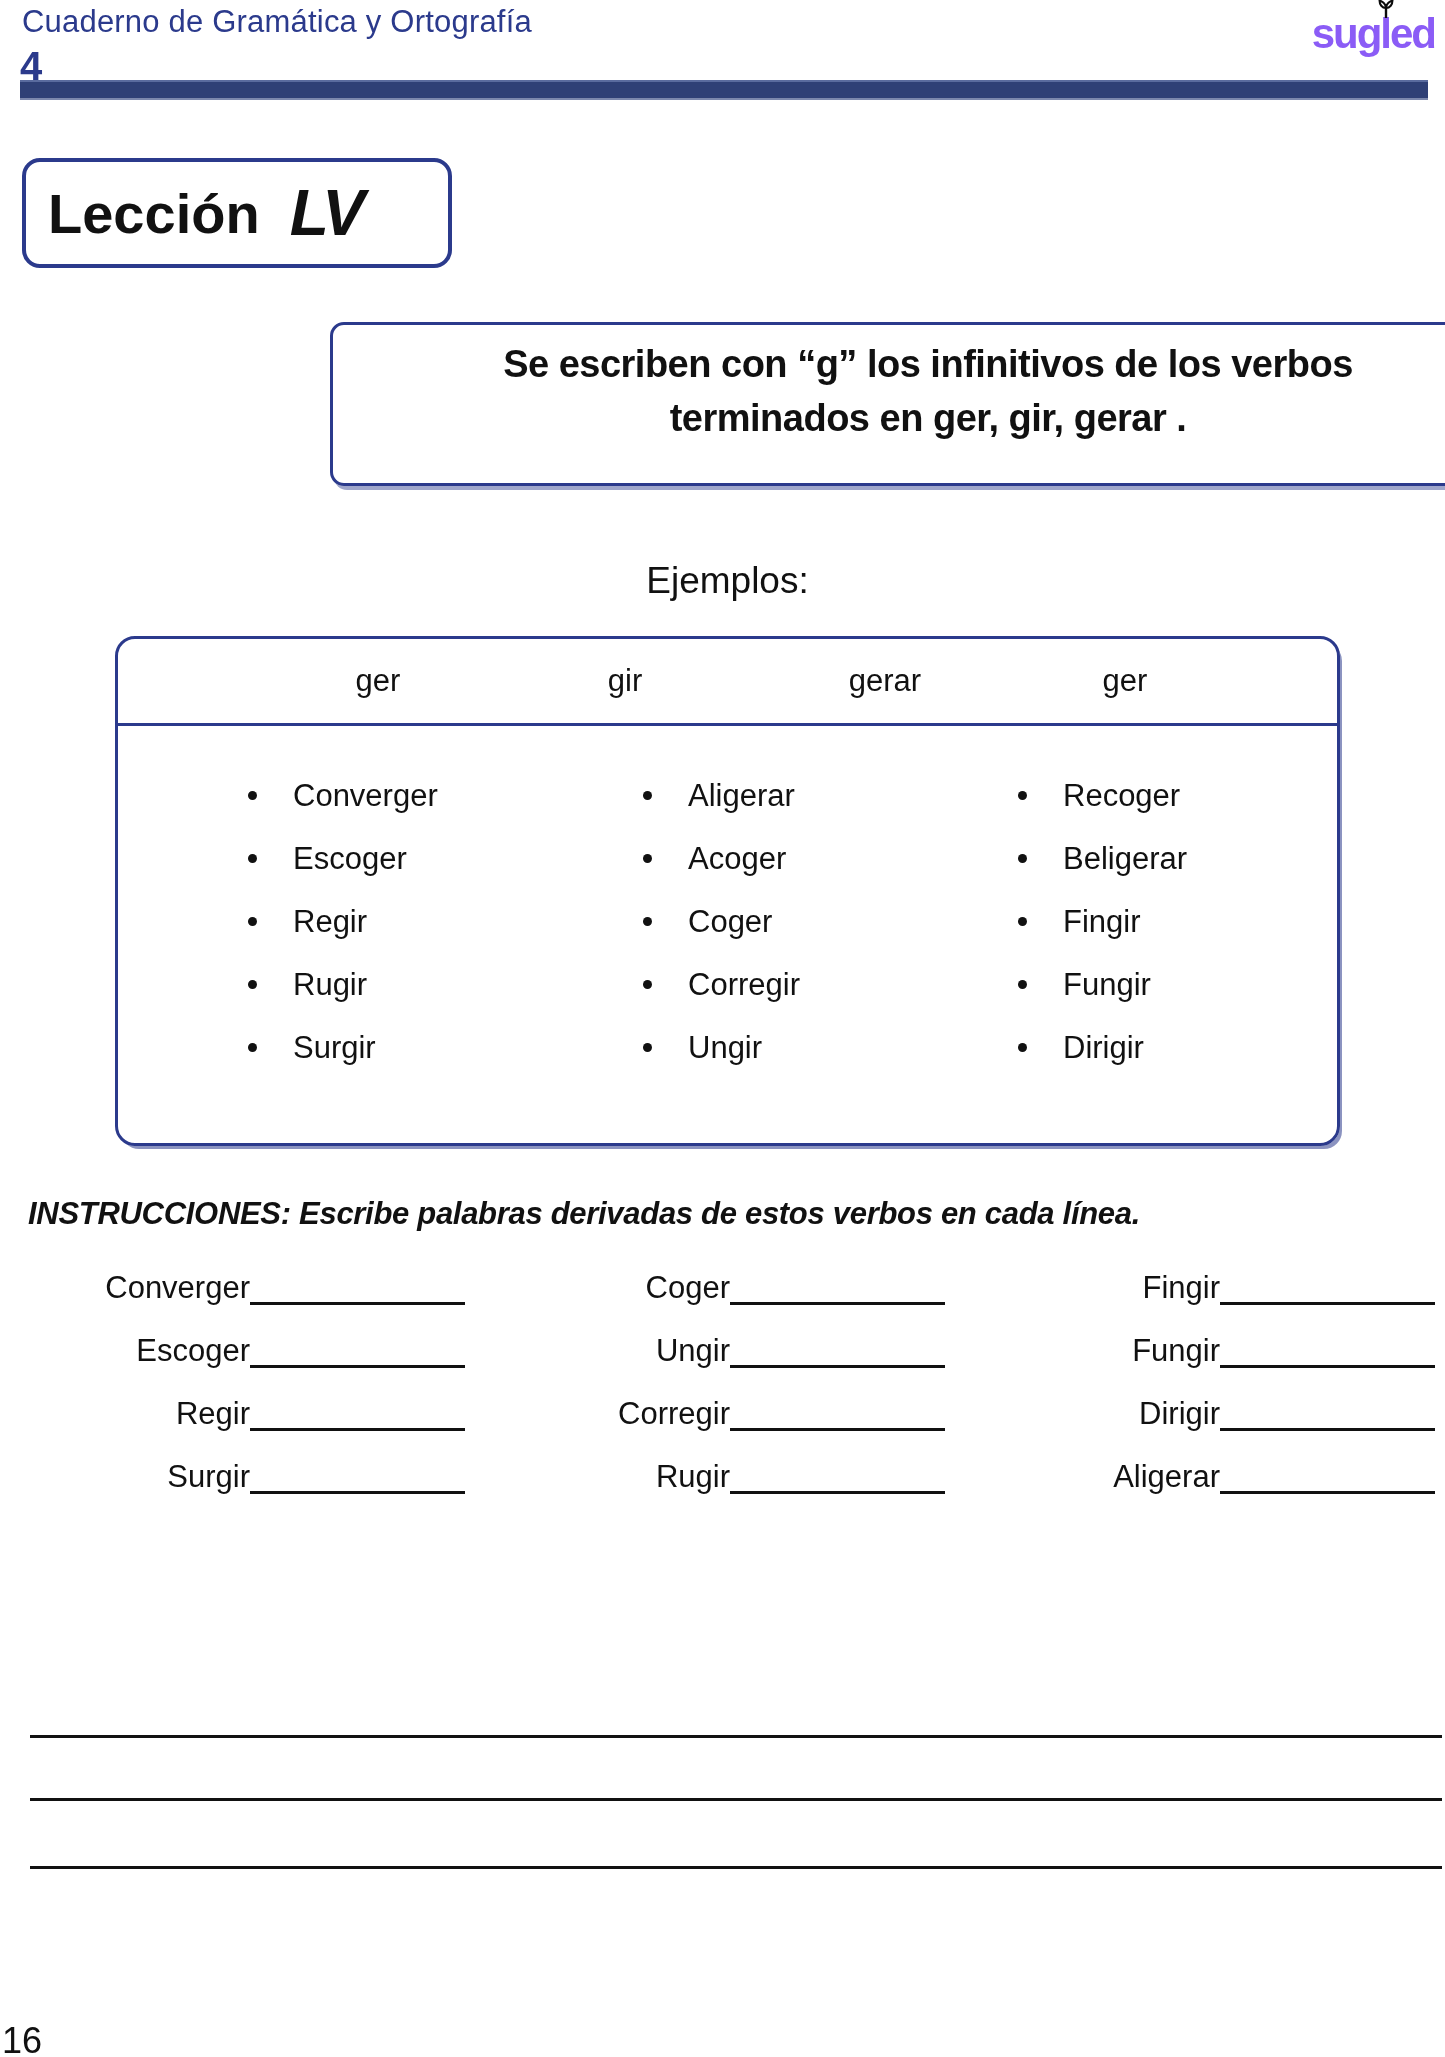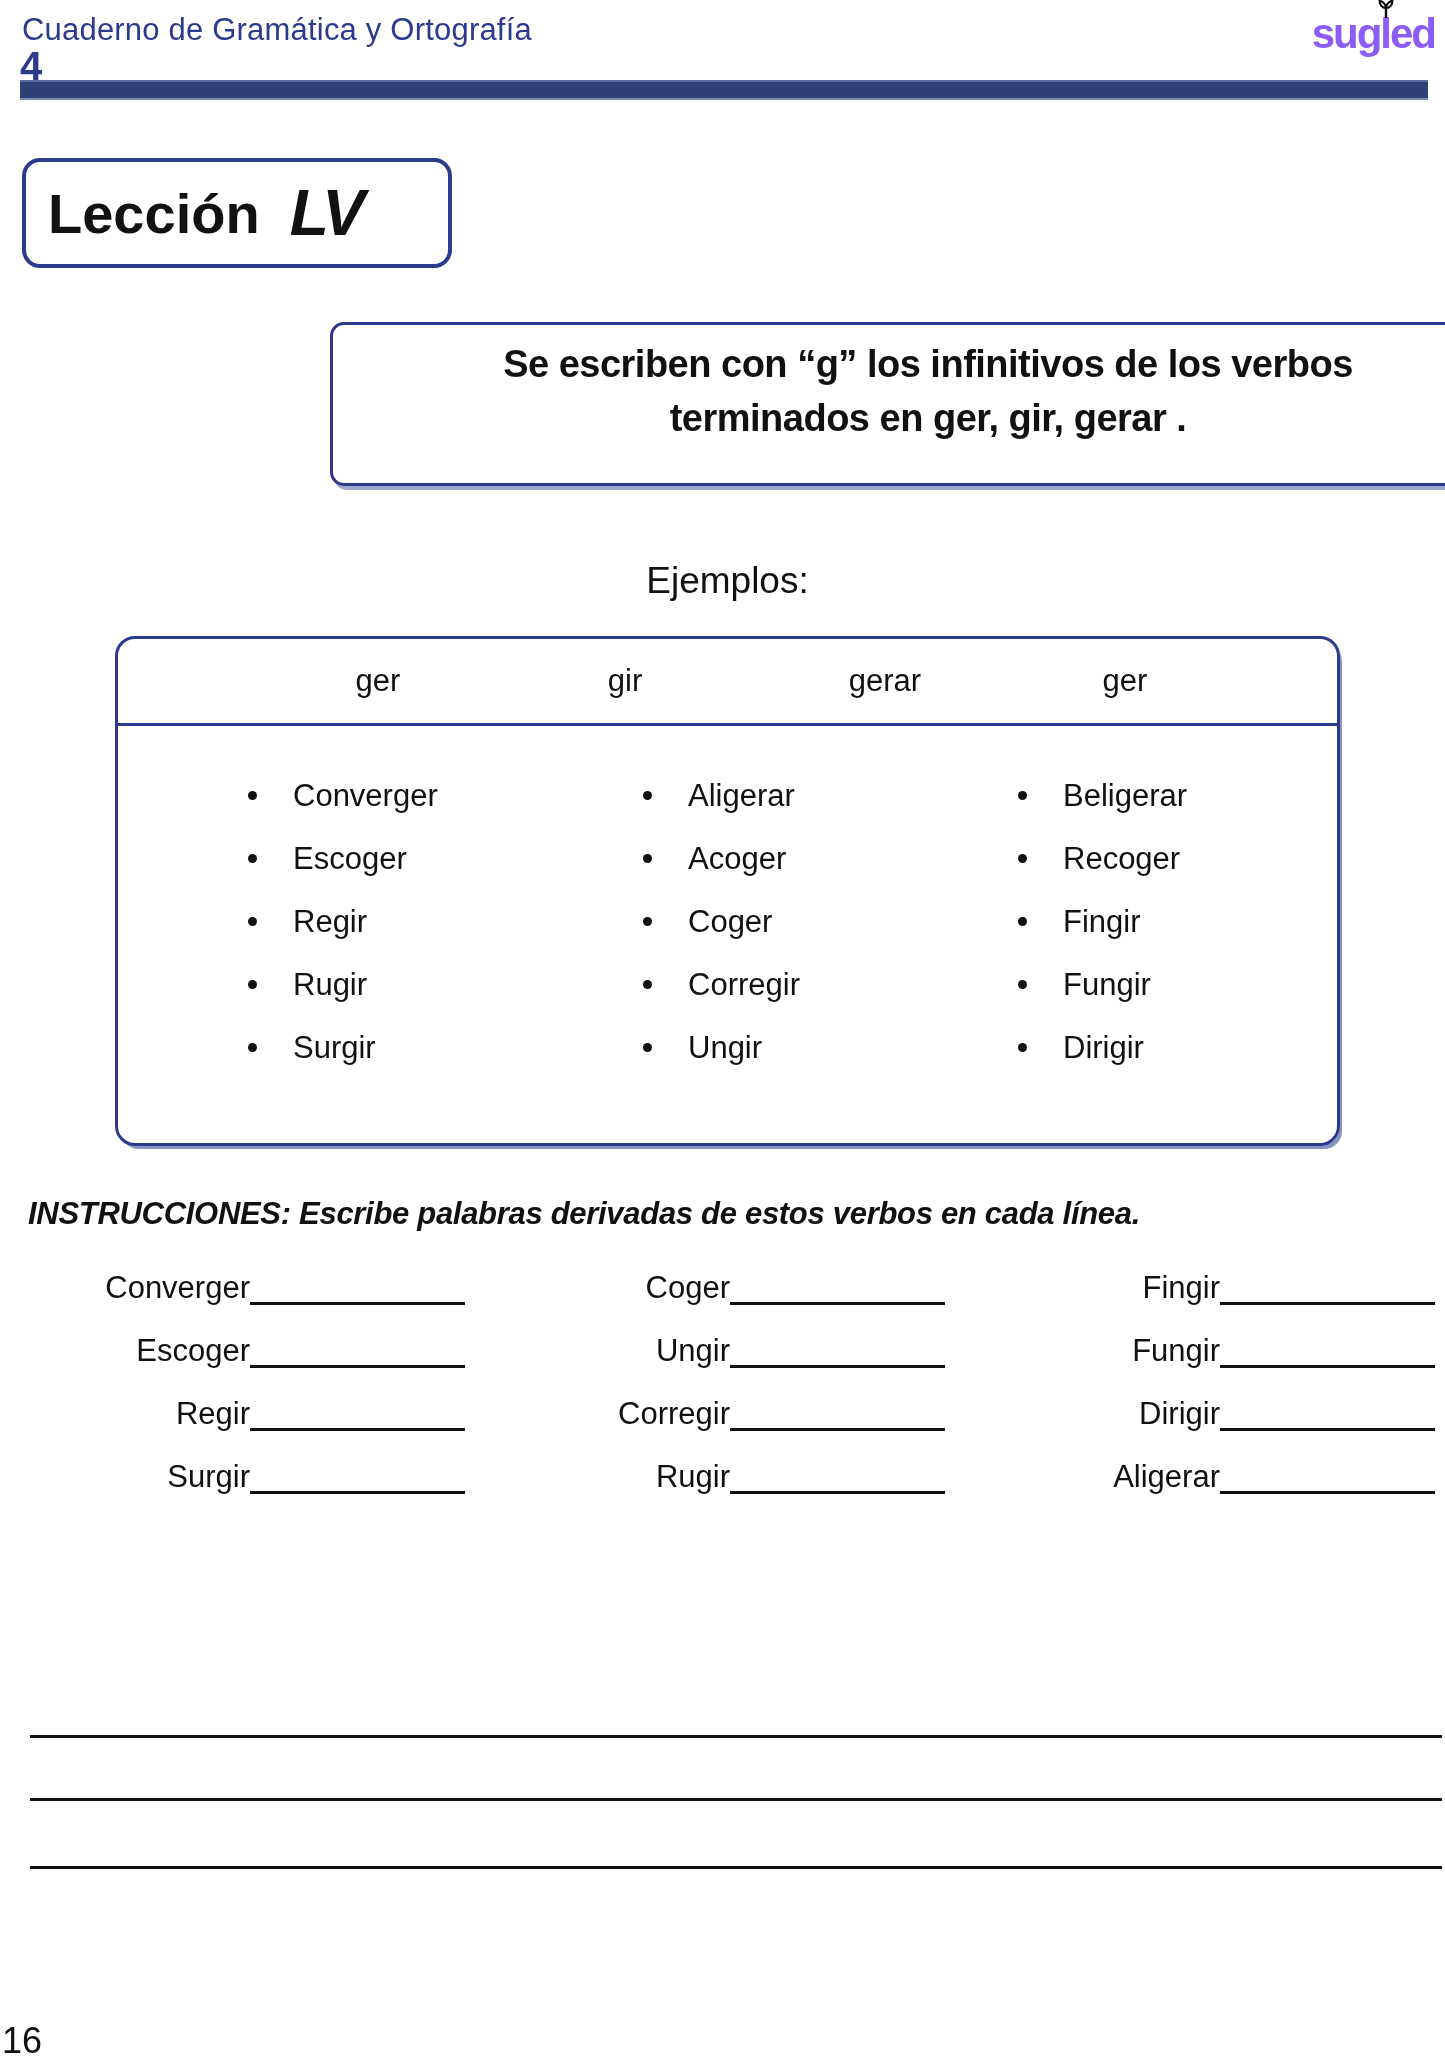--- a/index.html
+++ b/index.html
@@ -1,21 +1,21 @@
 <!DOCTYPE html>
 <html><head>
 <meta charset="utf-8">
 <style>
   html,body{margin:0;padding:0;background:#ffffff;}
   .page{
     position:relative;width:1445px;height:2057px;background:#ffffff;overflow:hidden;
     font-family:"Liberation Sans", sans-serif;color:#111111;
   }
   
-  .hdr-title{position:absolute;left:22px;top:12px;font-size:31px;color:#2b3a8c;letter-spacing:0.2px;}
+  .hdr-title{position:absolute;left:22px;top:4px;font-size:31px;color:#2b3a8c;letter-spacing:0.2px;}
   .hdr-volume{position:absolute;left:20px;top:44px;font-size:40px;font-weight:bold;color:#2b3a8c;z-index:1;}
   .hdr-bar{position:absolute;left:20px;top:80px;width:1408px;height:16px;background:#2f4076;
     border-top:2px solid #5a6b9e;border-bottom:2px solid #7c88ad;z-index:2;}
   .logo{position:absolute;right:10px;top:10px;font-size:42px;font-weight:bold;color:#8b5cf6;
     letter-spacing:-2px;display:flex;align-items:flex-start;}
   .logo-l{position:relative;display:inline-block;}
   .logo-l svg{position:absolute;left:-7px;top:-11px;}
   
   .lesson-box{position:absolute;left:22px;top:158px;width:430px;height:110px;
     border:4px solid #2b3a8c;border-radius:18px;display:flex;align-items:center;padding-left:22px;box-sizing:border-box;}
@@ -132,25 +132,25 @@
             <span class="vlabel">Corregir</span>
           </div>
         <div class="verb-item">
             <span class="dot"></span>
             <span class="vlabel">Ungir</span>
           </div>
       </div>
       <div>
         <div class="verb-item">
             <span class="dot"></span>
+            <span class="vlabel">Recoger</span>
+          </div>
+        <div class="verb-item">
+            <span class="dot"></span>
             <span class="vlabel">Beligerar</span>
-          </div>
-        <div class="verb-item">
-            <span class="dot"></span>
-            <span class="vlabel">Recoger</span>
           </div>
         <div class="verb-item">
             <span class="dot"></span>
             <span class="vlabel">Fingir</span>
           </div>
         <div class="verb-item">
             <span class="dot"></span>
             <span class="vlabel">Fungir</span>
           </div>
         <div class="verb-item">

